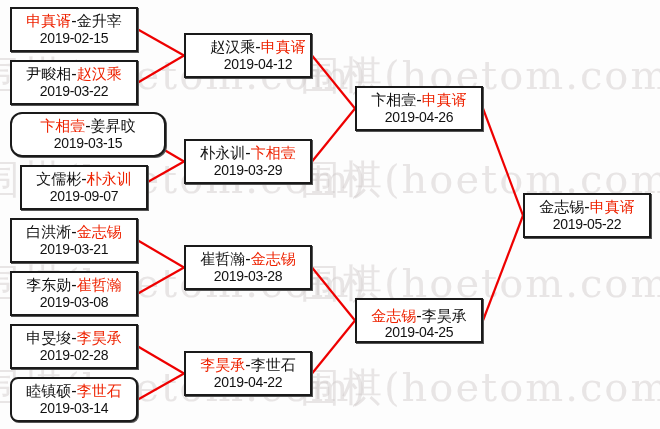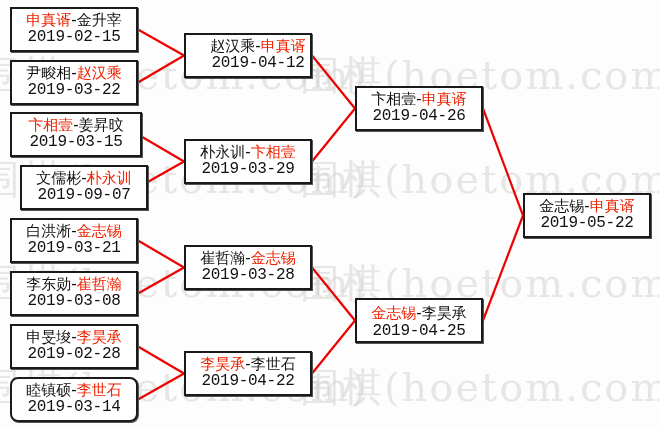--- a/index.html
+++ b/index.html
@@ -62,23 +62,23 @@
     white-space: nowrap;
     color: #111111;
   }
   .players .win {
     color: #ee2200;
   }
   .players .sep {
     color: #111111;
   }
   .mdate {
-    font-size: 16px;
+    font-size: 14px;
     color: #111111;
-    font-family: Liberation Mono, monospace;
+    font-family: Liberation Sans, sans-serif;
     letter-spacing: -0.3px;
     margin-top: 1px;
   }
 </style>
 </head>
 <body>
 
 <div id="bracket">
 
   <div class="wm-layer" id="wm-layer">
@@ -111,21 +111,21 @@
 
   <div id="boxes">
       <div class="match" style="left: 10px; top: 7px; width: 128px; height: 45px; border-color: rgb(26, 26, 26);">
         <div class="players"><span class="win" style="color: rgb(238, 34, 0);">申真谞</span><span class="sep">-</span><span>金升宰</span></div>
         <div class="mdate">2019-02-15</div>
       </div>
       <div class="match" style="left: 10px; top: 60px; width: 128px; height: 45px; border-color: rgb(26, 26, 26);">
         <div class="players"><span>尹畯相</span><span class="sep">-</span><span class="win" style="color: rgb(238, 34, 0);">赵汉乘</span></div>
         <div class="mdate">2019-03-22</div>
       </div>
-      <div class="match" style="left: 10px; top: 112px; width: 132px; height: 45px; border-color: rgb(26, 26, 26);">
+      <div class="match" style="left: 10px; top: 112px; width: 156px; height: 45px; border-color: rgb(26, 26, 26); border-radius: 12px;">
         <div class="players"><span class="win" style="color: rgb(238, 34, 0);">卞相壹</span><span class="sep">-</span><span>姜昇旼</span></div>
         <div class="mdate">2019-03-15</div>
       </div>
       <div class="match" style="left: 20px; top: 165px; width: 128px; height: 45px; border-color: rgb(26, 26, 26);">
         <div class="players"><span>文儒彬</span><span class="sep">-</span><span class="win" style="color: rgb(238, 34, 0);">朴永训</span></div>
         <div class="mdate">2019-09-07</div>
       </div>
       <div class="match" style="left: 10px; top: 218px; width: 128px; height: 45px; border-color: rgb(26, 26, 26);">
         <div class="players"><span>白洪淅</span><span class="sep">-</span><span class="win" style="color: rgb(238, 34, 0);">金志锡</span></div>
         <div class="mdate">2019-03-21</div>

